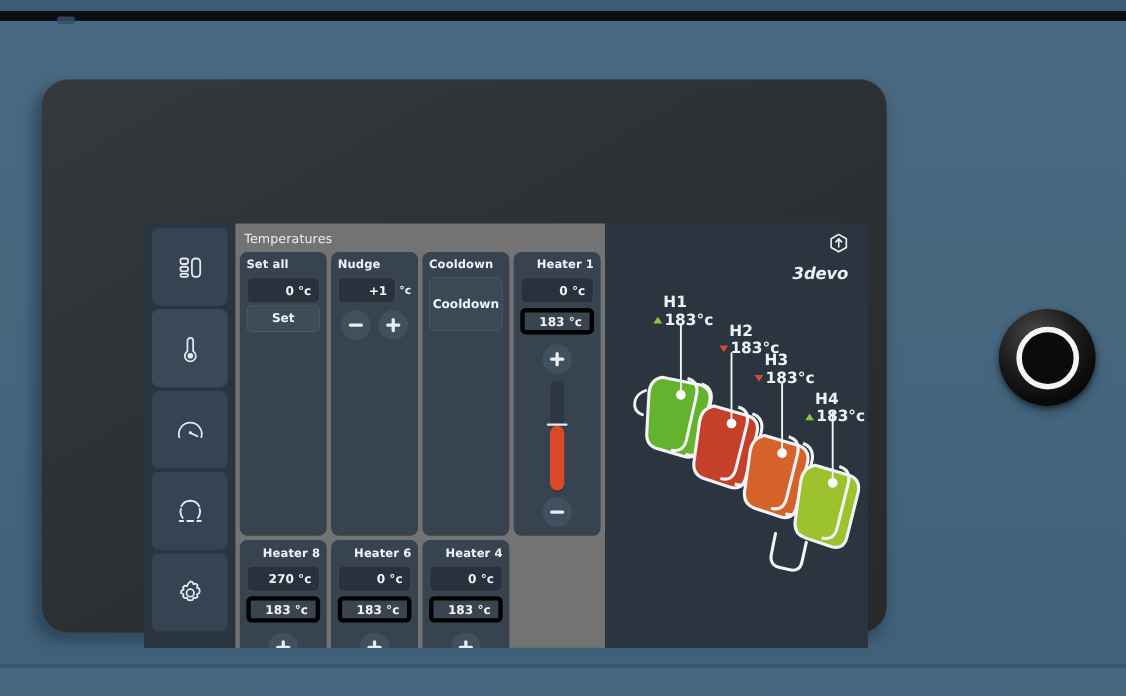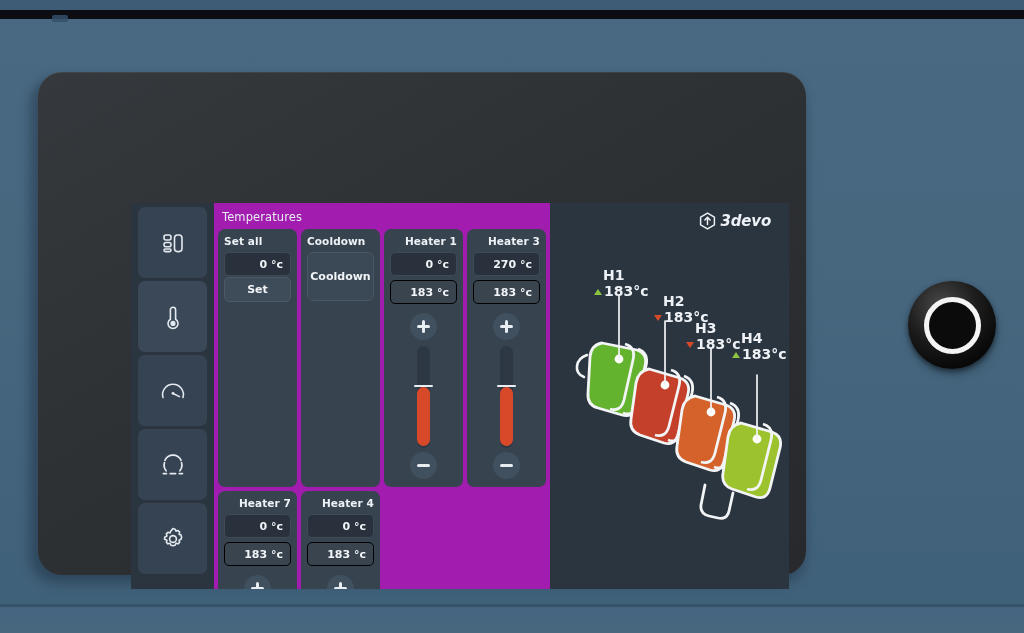--- a/index.html
+++ b/index.html
@@ -103,21 +103,21 @@
   
   #content {
     flex: 1;
     position: relative;
     background: #2b3540;
     display: flex;
   }
   #cards-pane {
     width: 336px;
     flex: 0 0 336px;
-    background: #a21caf;
+    background: #737373;
     position: relative;
     padding: 0 4px;
   }
   #pane-title {
     position: absolute;
     left: 8px; top: 7px;
     font-size: 11.5px;
     color: #e8edf2;
     letter-spacing: .1px;
   }
@@ -149,21 +149,21 @@
     display: flex;
     align-items: center;
     justify-content: flex-end;
     padding: 0 7px;
     font-size: 11px;
     font-weight: bold;
     color: #f2f5f8;
   }
   .field.readout {
     background: #39444f;
-    border: 1px solid #000000;
+    border: 4px solid #000000;
     text-align: right;
   }
   .btn-wide {
     margin-top: 1px;
     background: #3e4b58;
     border: 1px solid #4c5966;
     border-radius: 5px;
     height: 25px;
     display: flex;
     align-items: center;
@@ -296,22 +296,23 @@
   
   #viz-pane {
     flex: 1;
     position: relative;
     background: #2b3540;
   }
   #logo {
     position: absolute;
     right: 18px; top: 9px;
     display: flex;
-    align-items: flex-start;
+    align-items: flex-end;
     gap: 5px;
+    flex-direction: column;
   }
   #logo-text {
     font-size: 15px;
     font-weight: bold;
     font-style: italic;
     color: #eef2f6;
     letter-spacing: -.2px;
   }
   #barrel-svg { position: absolute; left: 0; top: 0; }
   .hlabel {
@@ -436,20 +437,36 @@
           <div id="pane-title">Temperatures</div>
 
           <div id="cards-grid">
 
             <div class="card">
               <div class="card-title">Set all</div>
               <div class="field">0 °c</div>
               <div class="btn-wide">Set</div>
             </div>
 
+            <div class="card">
+              <div class="card-title">Nudge</div>
+              <div class="nudge-row">
+                <div class="field">+1</div>
+                <div class="unit">°c</div>
+              </div>
+              <div class="nudge-buttons">
+                <div class="circ">
+                  <span class="bar-h"></span>
+                </div>
+                <div class="circ">
+                  <span class="bar-h"></span>
+                  <span class="bar-v"></span>
+                </div>
+              </div>
+            </div>
 
 
             <div class="card">
               <div class="card-title">Cooldown</div>
               <div class="cooldown-box">Cooldown</div>
             </div>
 
             <div class="heater-card">
               <div class="card-title">Heater 1</div>
               <div class="field">0 °c</div>
@@ -461,38 +478,38 @@
               <div class="slider">
                 <div class="fill" style="height: 59px;"></div>
                 <div class="tick" style="bottom: 61px;"></div>
               </div>
               <div class="minus-btn">
                 <span class="bar-h"></span>
               </div>
             </div>
 
             <div class="heater-card">
-              <div class="card-title">Heater 3</div>
+              <div class="card-title">Heater 8</div>
               <div class="field">270 °c</div>
               <div class="field readout">183 °c</div>
               <div class="plus-btn">
                 <span class="bar-h"></span>
                 <span class="bar-v"></span>
               </div>
               <div class="slider">
                 <div class="fill" style="height: 59px;"></div>
                 <div class="tick" style="bottom: 61px;"></div>
               </div>
               <div class="minus-btn">
                 <span class="bar-h"></span>
               </div>
             </div>
 
             <div class="heater-card">
-              <div class="card-title">Heater 7</div>
+              <div class="card-title">Heater 6</div>
               <div class="field">0 °c</div>
               <div class="field readout">183 °c</div>
               <div class="plus-btn">
                 <span class="bar-h"></span>
                 <span class="bar-v"></span>
               </div>
               <div class="slider">
                 <div class="fill" style="height: 59px;"></div>
                 <div class="tick" style="bottom: 61px;"></div>
               </div>
@@ -592,21 +609,21 @@
           <div class="hlabel" style="left:104px; top:90px;">
             <span class="name">H2</span>
             <span class="val"><i class="tri down"></i><b>183°c</b></span>
           </div>
 
           <div class="hlabel" style="left:136px; top:117px;">
             <span class="name">H3</span>
             <span class="val"><i class="tri down"></i><b>183°c</b></span>
           </div>
 
-          <div class="hlabel" style="left:182px; top:127px;">
+          <div class="hlabel" style="left:182px; top:152px;">
             <span class="name">H4</span>
             <span class="val"><i class="tri up"></i><b>183°c</b></span>
           </div>
 
         </div>
       </div>
     </div>
   </div>
 
   <div id="knob-shadow"></div>

